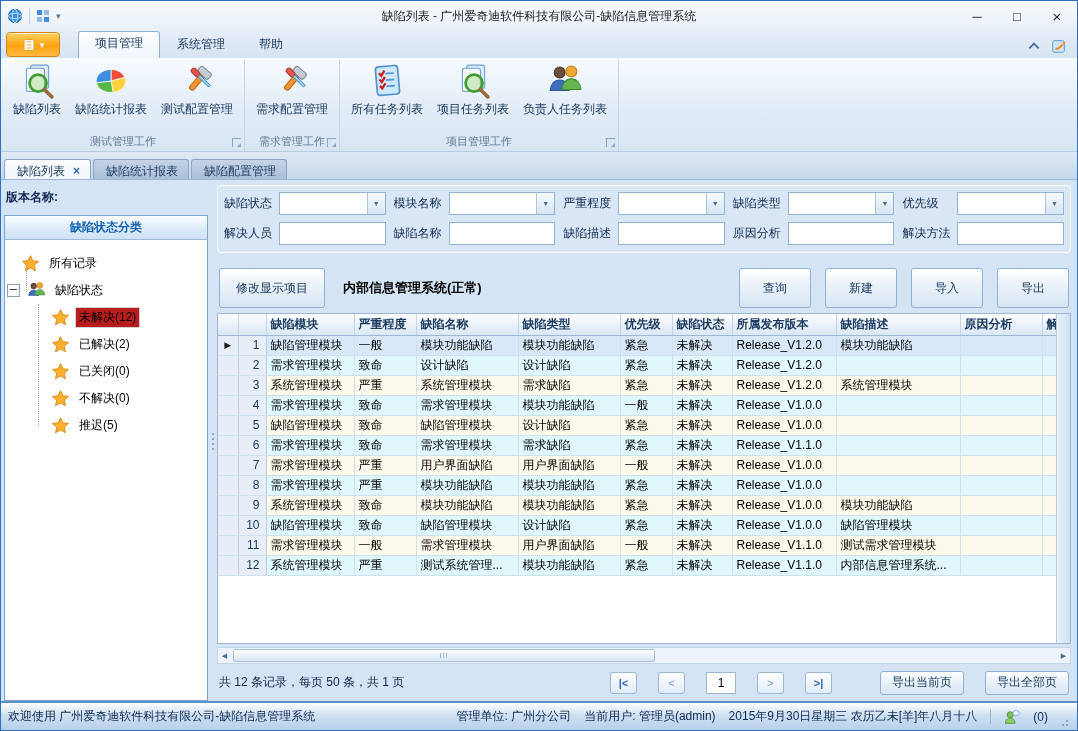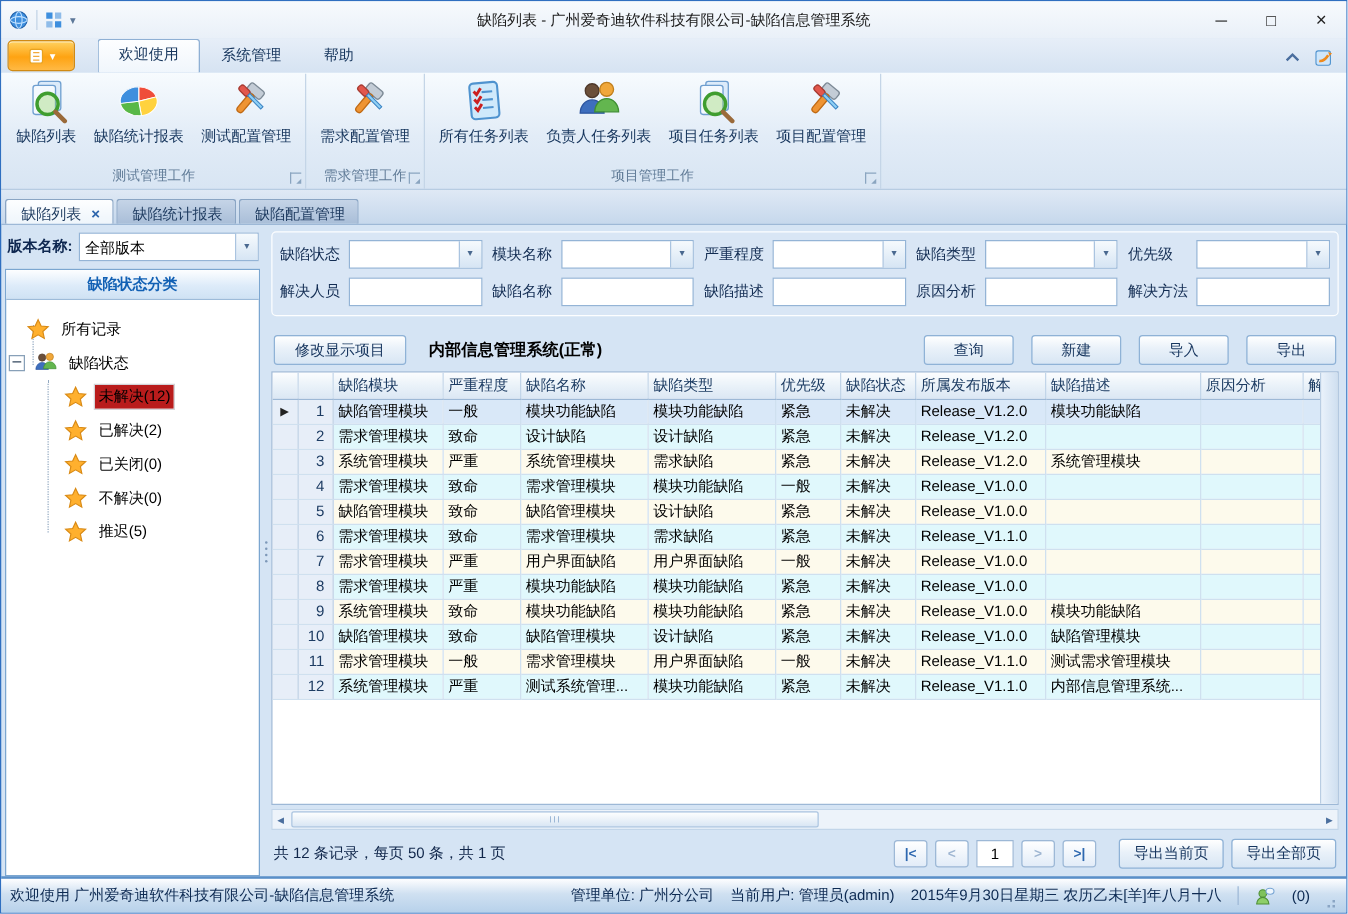--- a/index.html
+++ b/index.html
@@ -71,47 +71,47 @@
 
   
   .filter-box{flex:none;margin-top:3px;border:1px solid #fdfeff;border-radius:4px;padding:6px 6px 7px;display:grid;grid-template-columns:repeat(5,1fr);gap:7px 8px;background:rgba(255,255,255,.10);}
   .ffield{display:flex;align-items:center;gap:5px;min-width:0;}
   .flabel{width:50px;flex:none;color:#122c52;white-space:nowrap;}
   .finput{flex:1;height:21px;min-width:0;background:#fff;border:1px solid #94b4d6;display:flex;align-items:stretch;}
   .finput input{border:none;outline:none;flex:1;min-width:0;padding:0 3px;font:inherit;background:transparent;}
 
   
   .action-row{flex:none;margin-top:15px;display:flex;align-items:center;gap:14px;padding:0 2px;}
-  .btn{height:24px;padding:0 16px;background:linear-gradient(#ffffff,#e9f1f9 45%,#d8e6f4);border:1px solid #8fb2d6;border-radius:3px;color:#16355e;font:inherit;white-space:nowrap;}
+  .btn{height:40px;padding:0 16px;background:linear-gradient(#ffffff,#e9f1f9 45%,#d8e6f4);border:1px solid #8fb2d6;border-radius:3px;color:#16355e;font:inherit;white-space:nowrap;}
   .sys-name{font-weight:bold;font-size:13px;color:#000;margin-left:4px;}
   .spacer{flex:1;}
 
   
   .grid-area{flex:1;margin-top:5px;border:1px solid #9db8d6;background:#fff;display:flex;min-height:0;overflow:hidden;}
   .grid-scroll{flex:1;overflow:hidden;}
   table{border-collapse:collapse;table-layout:fixed;width:880px;}
-  th{height:21px;box-sizing:border-box;background:linear-gradient(#fcfdfe,#eaf2f9 50%,#dbe7f4);border-right:1px solid #c2d5e9;border-bottom:1px solid #9db8d6;color:#1d3c63;font-weight:normal;text-align:left;padding:0 4px;overflow:hidden;white-space:nowrap;}
+  th{height:21px;box-sizing:border-box;background:linear-gradient(#fcfdfe,#eaf2f9 50%,#dbe7f4);border-right:1px solid #c2d5e9;border-bottom:1px solid #9db8d6;color:#1d3c63;font-weight:bold;text-align:left;padding:0 4px;overflow:hidden;white-space:nowrap;}
   td{height:20px;box-sizing:border-box;border-right:1px solid #cfe0ef;border-bottom:1px solid #cfe0ef;padding:0 4px;overflow:hidden;white-space:nowrap;color:#000;}
   td.sel,td.num{background:#e7eef8;border-right:1px solid #b9cde3;}
   td.num{text-align:right;color:#1d3c63;padding-right:6px;}
   td.sel{text-align:center;font-size:9px;color:#222;padding:0;}
   tr.cream td.data{background:#fdfaec;}
   tr.cyan td.data{background:#e0f8fc;}
   tr.selected td.data{background:#d9e8f8;}
   tr td.status{background:linear-gradient(90deg,#ffff00,#f6ff55 55%,#e9fcb0);}
   .vscroll{width:13px;flex:none;background:linear-gradient(90deg,#eaf2fb,#cfdff0);border-left:1px solid #b9cde3;}
 
   
   .hscroll{flex:none;height:15px;margin-top:3px;background:#edf3fa;border:1px solid #c2d5e9;display:flex;align-items:center;justify-content:space-between;position:relative;}
   .harrow{width:13px;text-align:center;color:#4a6e9e;font-size:7px;}
   .hthumb{position:absolute;left:15px;width:420px;top:1px;bottom:1px;background:linear-gradient(#fdfefe,#d9e6f4);border:1px solid #aac4e0;border-radius:2px;}
   .hthumb::after{content:"";position:absolute;left:50%;top:3px;bottom:3px;width:8px;margin-left:-4px;background:repeating-linear-gradient(90deg,#9db8d6 0 1px,transparent 1px 3px);}
 
   
-  .pager{flex:none;height:37px;display:flex;align-items:center;gap:6px;padding:0 2px;color:#10264a;}
+  .pager{flex:none;height:37px;display:flex;align-items:center;gap:21px;padding:0 2px;color:#10264a;}
   .pbtn{width:27px;height:22px;background:linear-gradient(#ffffff,#e2ecf8);border:1px solid #9db8d6;border-radius:3px;font:inherit;font-weight:bold;font-size:11px;color:#2e68b0;}
   .pbtn.dim{color:#9fb6d2;}
   .page-input{width:24px;height:18px;border:1px solid #9db8d6;text-align:center;font:inherit;}
   .export{height:24px;padding:0 11px;}
 
   
   .statusbar{height:27px;flex:none;border-top:2px solid #5a8fc8;background:linear-gradient(#fefeff,#cfe0f1 45%,#b7d1ea);display:flex;align-items:center;padding:0 8px 0 7px;color:#0d2a52;gap:13px;}
   .statusbar .welcome{flex:1;}
   .statusbar .vsep{width:1px;height:15px;background:#9db8d6;}
   .sicon{width:16px;height:16px;}
@@ -161,21 +161,21 @@
         <svg viewBox="0 0 14 14">
             <rect x="2" y="1.5" width="10" height="11" rx="1.5" fill="#fff" stroke="#e8a21f"></rect>
             <line x1="4.5" y1="4" x2="9.5" y2="4" stroke="#f2a93c"></line>
             <line x1="4.5" y1="7" x2="9.5" y2="7" stroke="#f2a93c"></line>
             <line x1="4.5" y1="10" x2="9.5" y2="10" stroke="#f2a93c"></line>
           </svg>
       </span>
       <span class="caret">▾</span>
     </div>
     <div id="ribbonTabs" style="display:flex;align-items:flex-end;">
-        <div class="rtab active">欢迎使用</div>
+        <div class="rtab active">项目管理</div>
         <div class="rtab">系统管理</div>
         <div class="rtab">帮助</div>
       </div>
     <div class="tabrow-right">
       <span class="icon14">
         <svg viewBox="0 0 12 12">
             <path d="M2 8 L6 4 L10 8" stroke="#4a6e9e" stroke-width="1.6" fill="none"></path>
           </svg>
       </span>
       <span class="icon16">
@@ -258,49 +258,36 @@
                   <line x1="16" y1="22" x2="24" y2="22" stroke="#4f93cf" stroke-width="1.6"></line>
                   <path d="M10 9 l2 2.6 3.4-4.6" stroke="#cc1f1f" stroke-width="2.2" fill="none"></path>
                   <path d="M10 15 l2 2.6 3.4-4.6" stroke="#cc1f1f" stroke-width="2.2" fill="none"></path>
                   <path d="M10 21 l2 2.6 3.4-4.6" stroke="#cc1f1f" stroke-width="2.2" fill="none"></path>
                 </g>
               </svg></span>
             <span class="rlabel">所有任务列表</span>
           </div>
           <div class="rbtn">
             <span class="ricon"><svg viewBox="0 0 34 34">
+                <rect x="11" y="2" width="17" height="22" rx="2" fill="#dcebfa" stroke="#6f9fd0"></rect>
+                <rect x="7" y="5" width="17" height="22" rx="2" fill="#f4f9fe" stroke="#6f9fd0"></rect>
+                <circle cx="18" cy="19" r="8" fill="rgba(140,210,90,0.35)" stroke="#3f9d2f" stroke-width="2.6"></circle>
+                <line x1="24" y1="25" x2="31" y2="32" stroke="#9a6a3a" stroke-width="3.4" stroke-linecap="round"></line>
+              </svg></span>
+            <span class="rlabel">项目任务列表</span>
+          </div>
+          <div class="rbtn">
+            <span class="ricon"><svg viewBox="0 0 34 34">
                 <circle cx="12" cy="9" r="5.2" fill="#6b4f3a" stroke="#4e382a"></circle>
                 <path d="M3 26 a9 10 0 0 1 18 0 z" fill="#3e6fbe" stroke="#2c55a0"></path>
                 <circle cx="23" cy="8" r="5.2" fill="#f0a73a" stroke="#c07f1d"></circle>
                 <path d="M14 25 a9 10 0 0 1 18 0 z" fill="#63b64f" stroke="#3f8f33"></path>
               </svg></span>
             <span class="rlabel">负责人任务列表</span>
           </div>
-          <div class="rbtn">
-            <span class="ricon"><svg viewBox="0 0 34 34">
-                <rect x="11" y="2" width="17" height="22" rx="2" fill="#dcebfa" stroke="#6f9fd0"></rect>
-                <rect x="7" y="5" width="17" height="22" rx="2" fill="#f4f9fe" stroke="#6f9fd0"></rect>
-                <circle cx="18" cy="19" r="8" fill="rgba(140,210,90,0.35)" stroke="#3f9d2f" stroke-width="2.6"></circle>
-                <line x1="24" y1="25" x2="31" y2="32" stroke="#9a6a3a" stroke-width="3.4" stroke-linecap="round"></line>
-              </svg></span>
-            <span class="rlabel">项目任务列表</span>
-          </div>
-          <div class="rbtn">
-            <span class="ricon"><svg viewBox="0 0 34 34">
-                <g transform="rotate(40 17 17)">
-                  <rect x="11" y="3" width="13" height="7" rx="2" fill="#c3ccd6" stroke="#7d8a96"></rect>
-                  <rect x="15" y="10" width="5" height="17" rx="2.5" fill="#ef9433" stroke="#c06a14"></rect>
-                </g>
-                <g transform="rotate(-45 22 16)">
-                  <rect x="20" y="2" width="5" height="9" rx="2" fill="#e2574c" stroke="#a83c33"></rect>
-                  <rect x="21.4" y="11" width="2.4" height="14" fill="#8fd0f5" stroke="#3c84c4" stroke-width="0.8"></rect>
-                </g>
-              </svg></span>
-            <span class="rlabel">项目配置管理</span>
-          </div>
         </div>
         <div class="rgroup-label"><span>项目管理工作</span></div>
         <span class="launcher"></span>
       </div>
     </div>
 
   <div class="doc-tabbar" id="docTabs">
       <div class="dtab active">
         <span>缺陷列表</span>
         <span class="close-x">×</span>
@@ -311,24 +298,20 @@
       <div class="dtab">
         <span>缺陷配置管理</span>
       </div>
     </div>
 
   <div class="content">
 
     <div class="sidebar">
       <div class="version-row">
         <label>版本名称:</label>
-        <div class="combo">
-          <span class="val">全部版本</span>
-          <span class="arrowbox">▼</span>
-        </div>
       </div>
       <div class="tree-panel">
         <div class="panel-header">缺陷状态分类</div>
         <ul class="tree" id="tree">
           <div class="guide" style="left:21px;top:10px;height:32px;"></div>
           <div class="guide" style="left:33px;top:54px;height:122px;"></div>
         <li class="tree-item lvl0">
               <span class="ticon"><svg viewBox="0 0 20 20">
                   <path d="M10 1.8l2.5 5.4 5.9.6-4.4 4 1.2 5.8-5.2-3-5.2 3 1.2-5.8-4.4-4 5.9-.6z" fill="#ffb02e" stroke="#d98a15"></path>
                 </svg></span>

